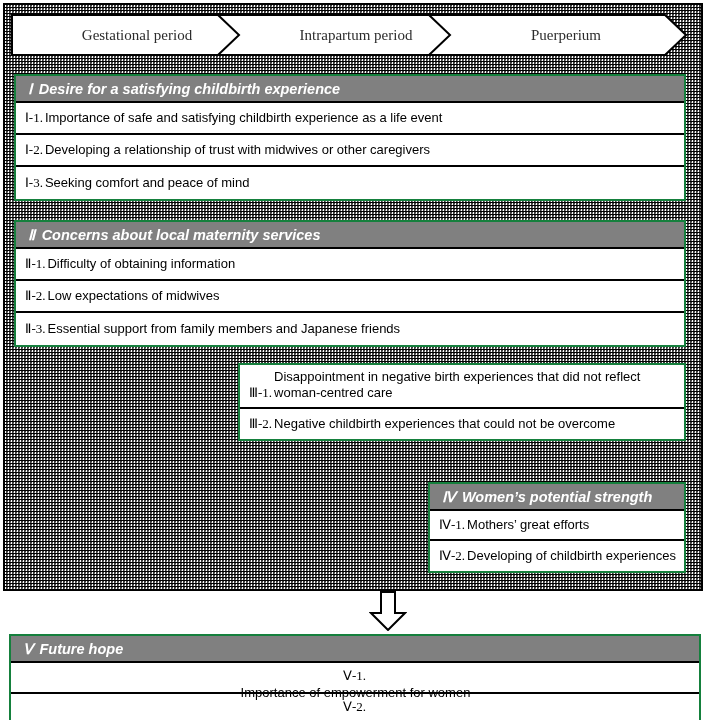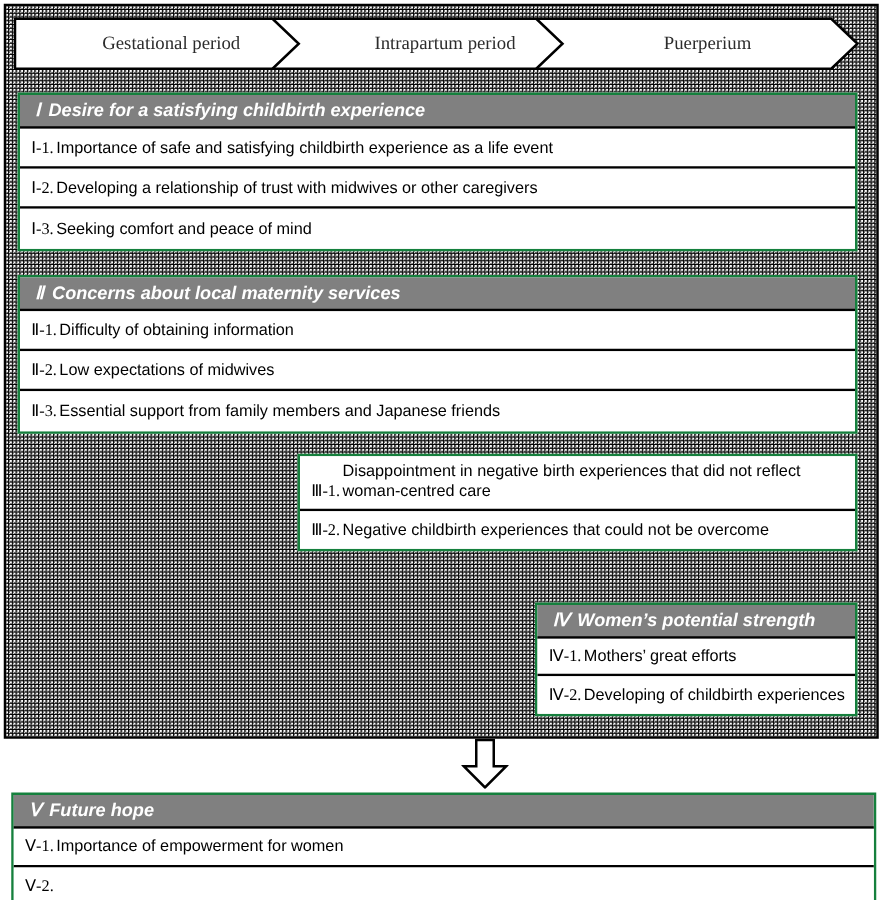--- a/index.html
+++ b/index.html
@@ -134,21 +134,21 @@
   #theme-3 .theme-item.short { height: 30px; display: flex; align-items: center; }
 
   #theme-4 { left: 428px; top: 482px; width: 258px; }
   #theme-4 .theme-item { height: 30px; display: flex; align-items: center; }
 
   #theme-5 {
     left: 9px;
     top: 634px;
     width: 692px;
   }
-  #theme-5 .theme-item { height: 31px; display: flex; align-items: center; }
+  #theme-5 .theme-item { height: 31px; display: flex; align-items: center; flex-direction: column; }
 
   
   .down-arrow {
     position: absolute;
     left: 369px;
     top: 591px;
     width: 38px;
     height: 40px;
   }
   .down-arrow svg { display: block; }

